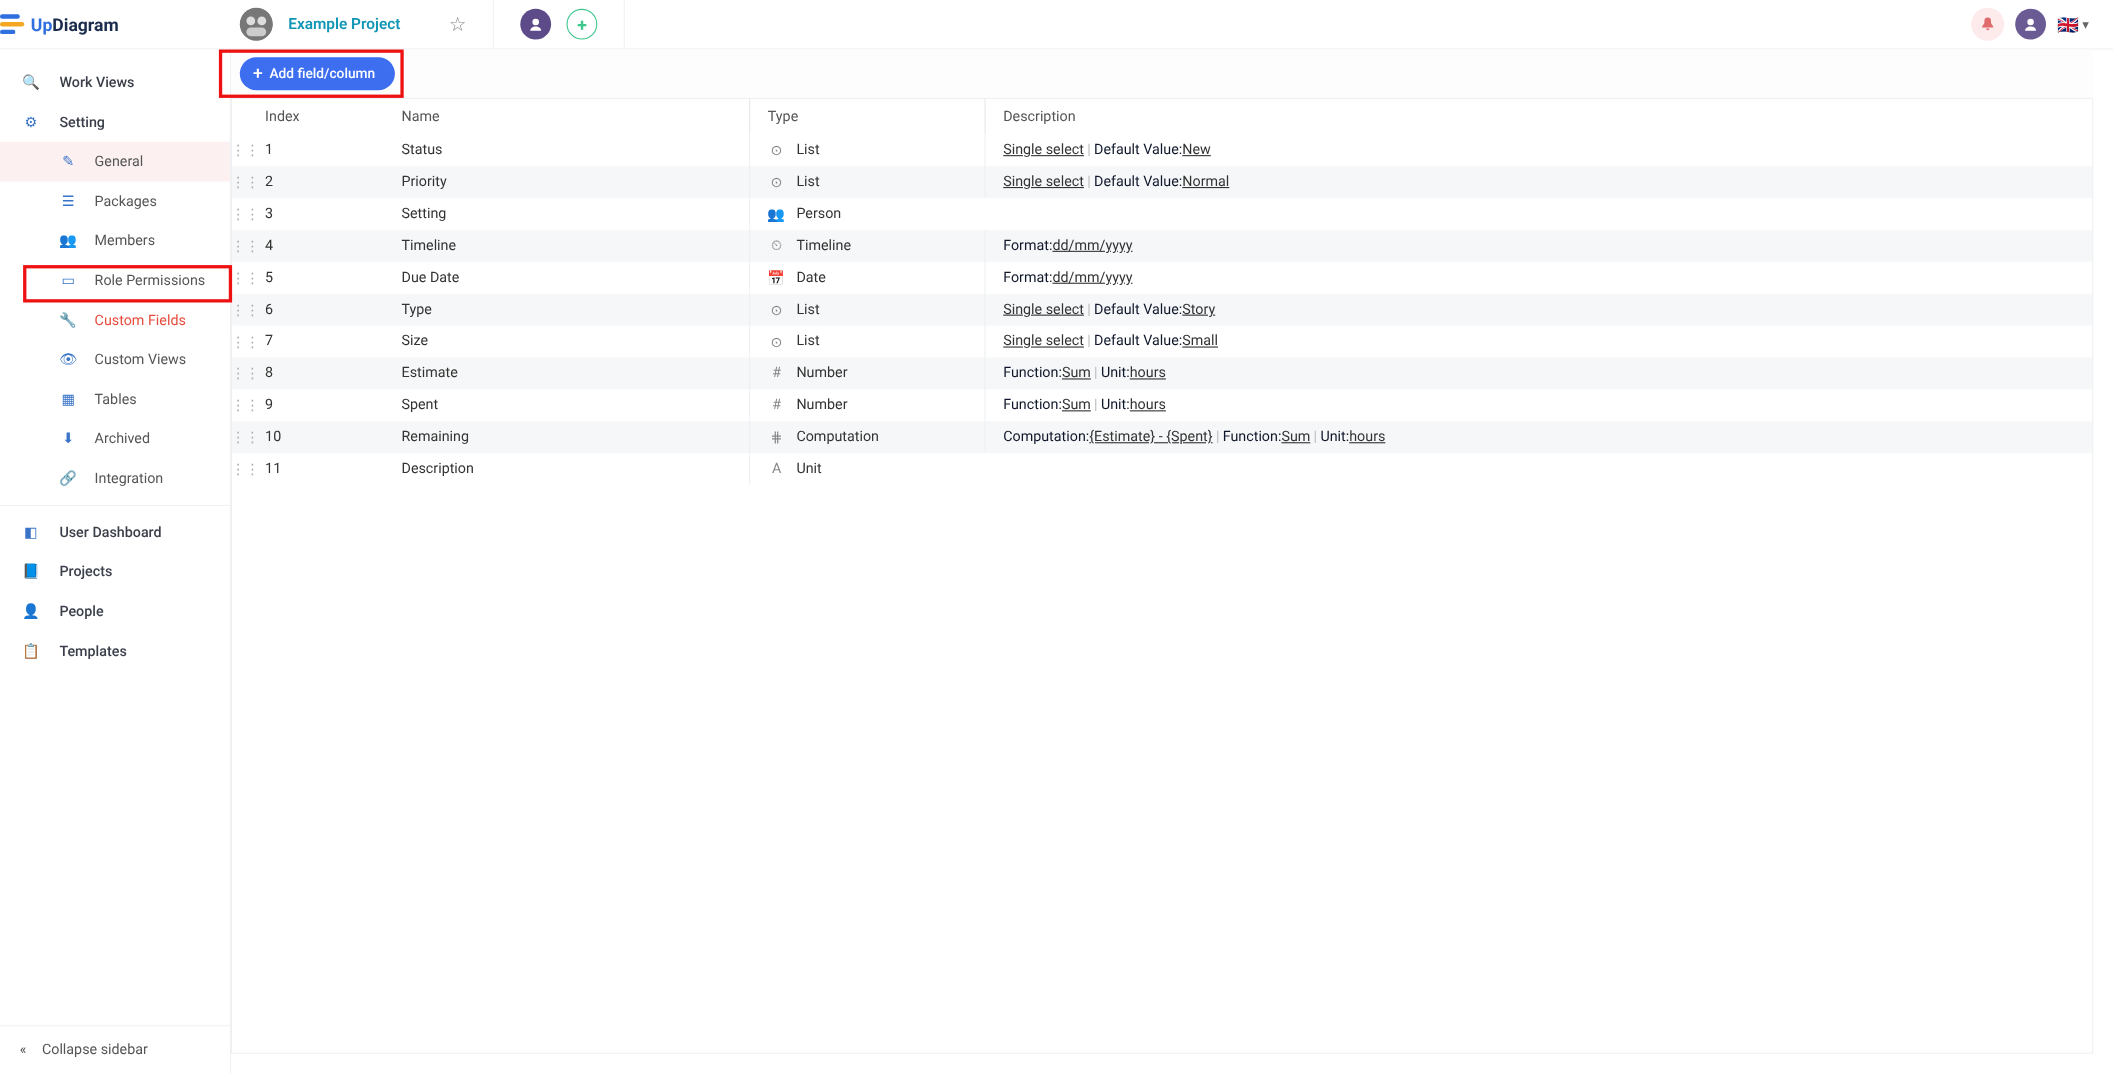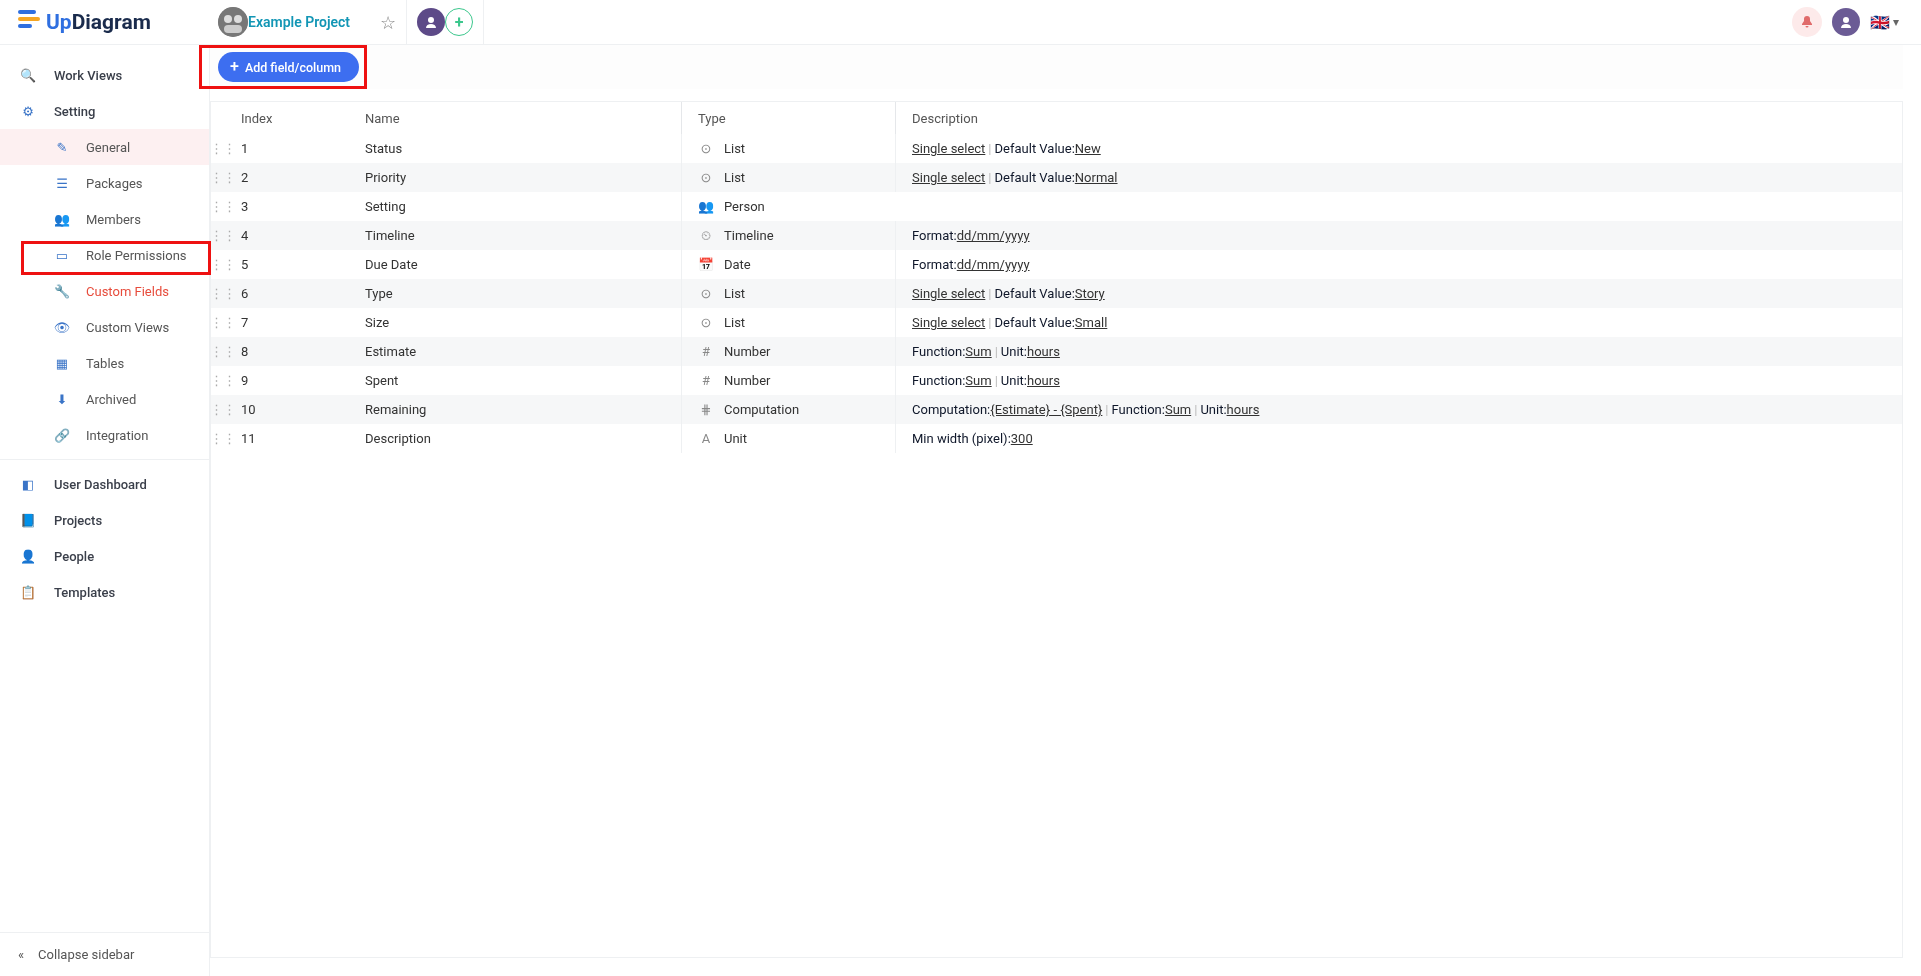--- a/index.html
+++ b/index.html
@@ -1,29 +1,29 @@
 <!DOCTYPE html>
 <html><head>
 <meta charset="utf-8">
 <style>
 * { margin: 0; padding: 0; box-sizing: border-box; font-family: -apple-system, BlinkMacSystemFont, "Segoe UI", Roboto, Arial, sans-serif; }
 body { width: 1921px; height: 976px; background: #fff; position: relative; overflow: hidden; }
 
 
 .topbar { position: absolute; top:0; left:0; right:0; height:45px; display:flex; align-items:center; border-bottom:1px solid #eef0f2; }
-.logo { width: 210px; display:flex; align-items:flex-start; padding-left: 18px; font-weight:700; font-size:21px; }
+.logo { width: 210px; display:flex; align-items:center; font-weight:700; font-size:16px; }
 .logo .bars { display:inline-block; width:22px; height:18px; margin-right:6px; position:relative; }
 .logo .bars span { position:absolute; left:0; height:4px; border-radius:2px; }
 .logo .bars span:nth-child(1){ top:0; width:18px; background:#2f6fe0;}
 .logo .bars span:nth-child(2){ top:7px; width:22px; background:#f5a623;}
 .logo .bars span:nth-child(3){ top:14px; width:14px; background:#2f6fe0;}
 .logo .t1 { color:#2f6fe0; }
 .logo .t2 { color:#1a2b4c; }
 
-.project-area { display:flex; align-items:center; padding-left:8px; height:100%; }
+.project-area { display:flex; align-items:center; gap:14px; padding-left:8px; height:100%; }
 .avatar-img { width:30px; height:30px; border-radius:50%; background:#888; display:flex; align-items:center; justify-content:center; font-size:10px; color:#fff; overflow:hidden; }
 .avatar-img svg { width:100%; height:100%;}
 .project-name { color:#1296b5; font-weight:600; font-size:14px; }
 .star-btn { color:#888; font-size:18px; cursor:pointer; margin-left:30px; }
 .round-btn { width:28px; height:28px; border-radius:50%; display:flex; align-items:center; justify-content:center; cursor:pointer; }
 .round-avatar { background:#5d4a88; color:#fff; font-size:14px; }
 .round-plus { border:1.5px solid #3cc78d; color:#3cc78d; font-size:16px; font-weight:700; }
 .vdiv { width:1px; height:45px; background:#eef0f2; margin:0 10px; }
 
 .topbar-right { margin-left:auto; display:flex; align-items:center; gap:10px; padding-right:22px; }
@@ -48,21 +48,21 @@
 .hl { position:absolute; border:3px solid #e11; pointer-events:none; }
 .hl1 { left:199px; top:45px; width:168px; height:44px; }
 .hl2 { left:21px; top:241px; width:190px; height:34px; }
 
 
 .content { position:absolute; top:45px; left:210px; right:18px; bottom:18px; display:flex; flex-direction:column; }
 .toolbar { height:44px; display:flex; align-items:center; padding-left:8px; background:#fdfdfd; }
 .add-btn { background:#3d6ef0; color:#fff; border:none; border-radius:16px; height:30px; padding:0 18px 0 12px; font-size:12.5px; font-weight:500; display:flex; align-items:center; gap:6px; cursor:pointer; }
 .add-btn .plus { font-size:16px; line-height:1; }
 
-.table-wrap { flex:1; border:1px solid #eef0f2; background:#fff; margin-top:12px; }
+.table-wrap { flex:1; border:1px solid #eef0f2; background:#fff; margin-top:0; }
 .thead, .trow { display:flex; align-items:center; font-size:13px; }
 .thead { height:32px; color:#555; background:#fff; }
 .trow { height:29px; color:#333; }
 .trow:nth-child(even){ background:#f6f7f8; }
 .col-drag { width:24px; display:flex; justify-content:center; color:#aaa; cursor:grab; }
 .col-index { width:130px; padding-left:6px; }
 .col-name { width:316px; }
 .col-type { width:214px; display:flex; align-items:center; gap:10px; border-left:1px solid #eef0f2; padding-left:16px; height:100%;}
 .col-desc { flex:1; border-left:1px solid #eef0f2; padding-left:16px; height:100%; display:flex; align-items:center;}
 .thead .col-type, .thead .col-desc { border-left:1px solid #e5e7ea; }
@@ -367,23 +367,19 @@
           </div>
         </div>
         <div class="trow">
           <div class="col-drag">⋮⋮</div>
           <div class="col-index">11</div>
           <div class="col-name">Description</div>
           <div class="col-type">
             <span class="type-icon">A</span>
             <span>Unit</span>
           </div>
-          <div class="col-desc">
-            <span class="desc-light">Min width (pixel): </span>
-            <span class="desc-strong">300</span>
-          </div>
         </div>
       </div>
   </div>
 </div>
 
 <div class="hl hl1"></div>
 <div class="hl hl2"></div>
 
 </body></html>

